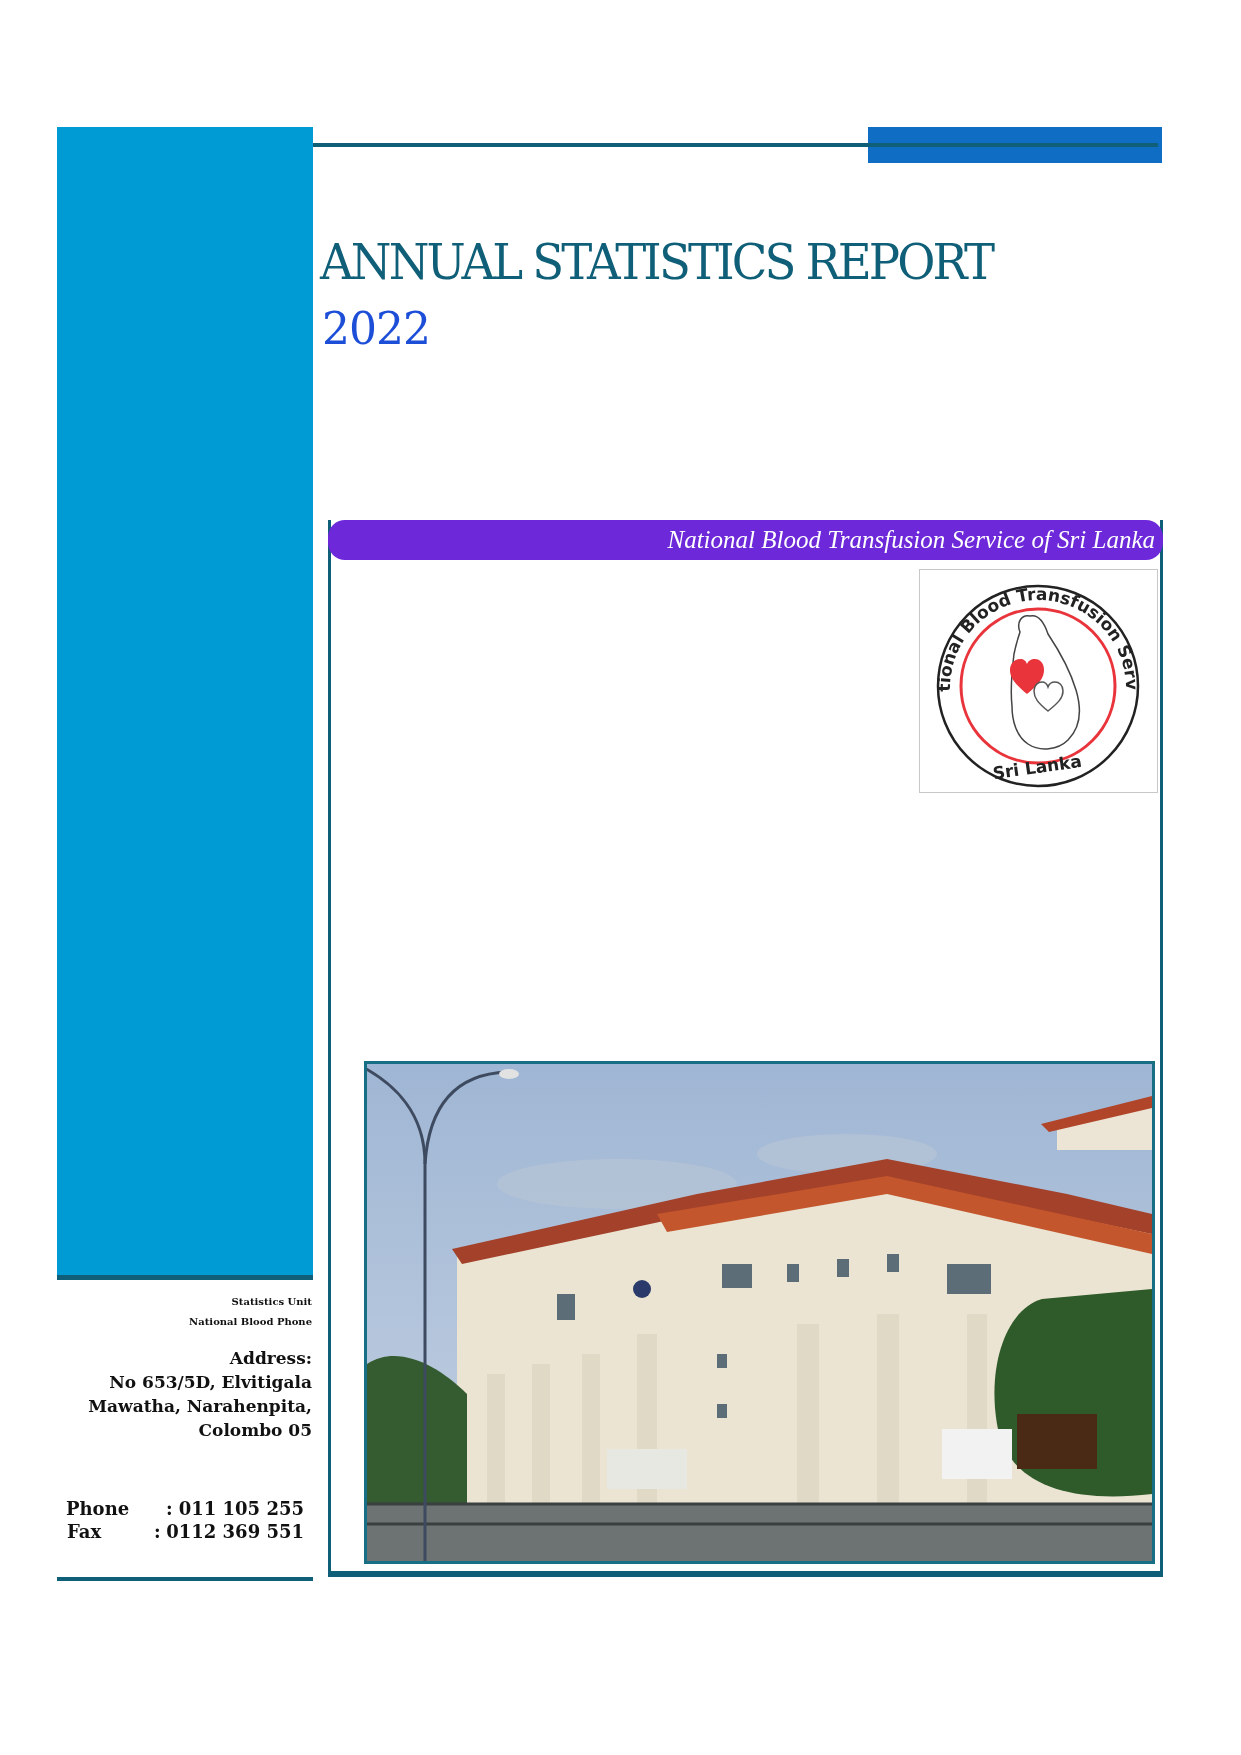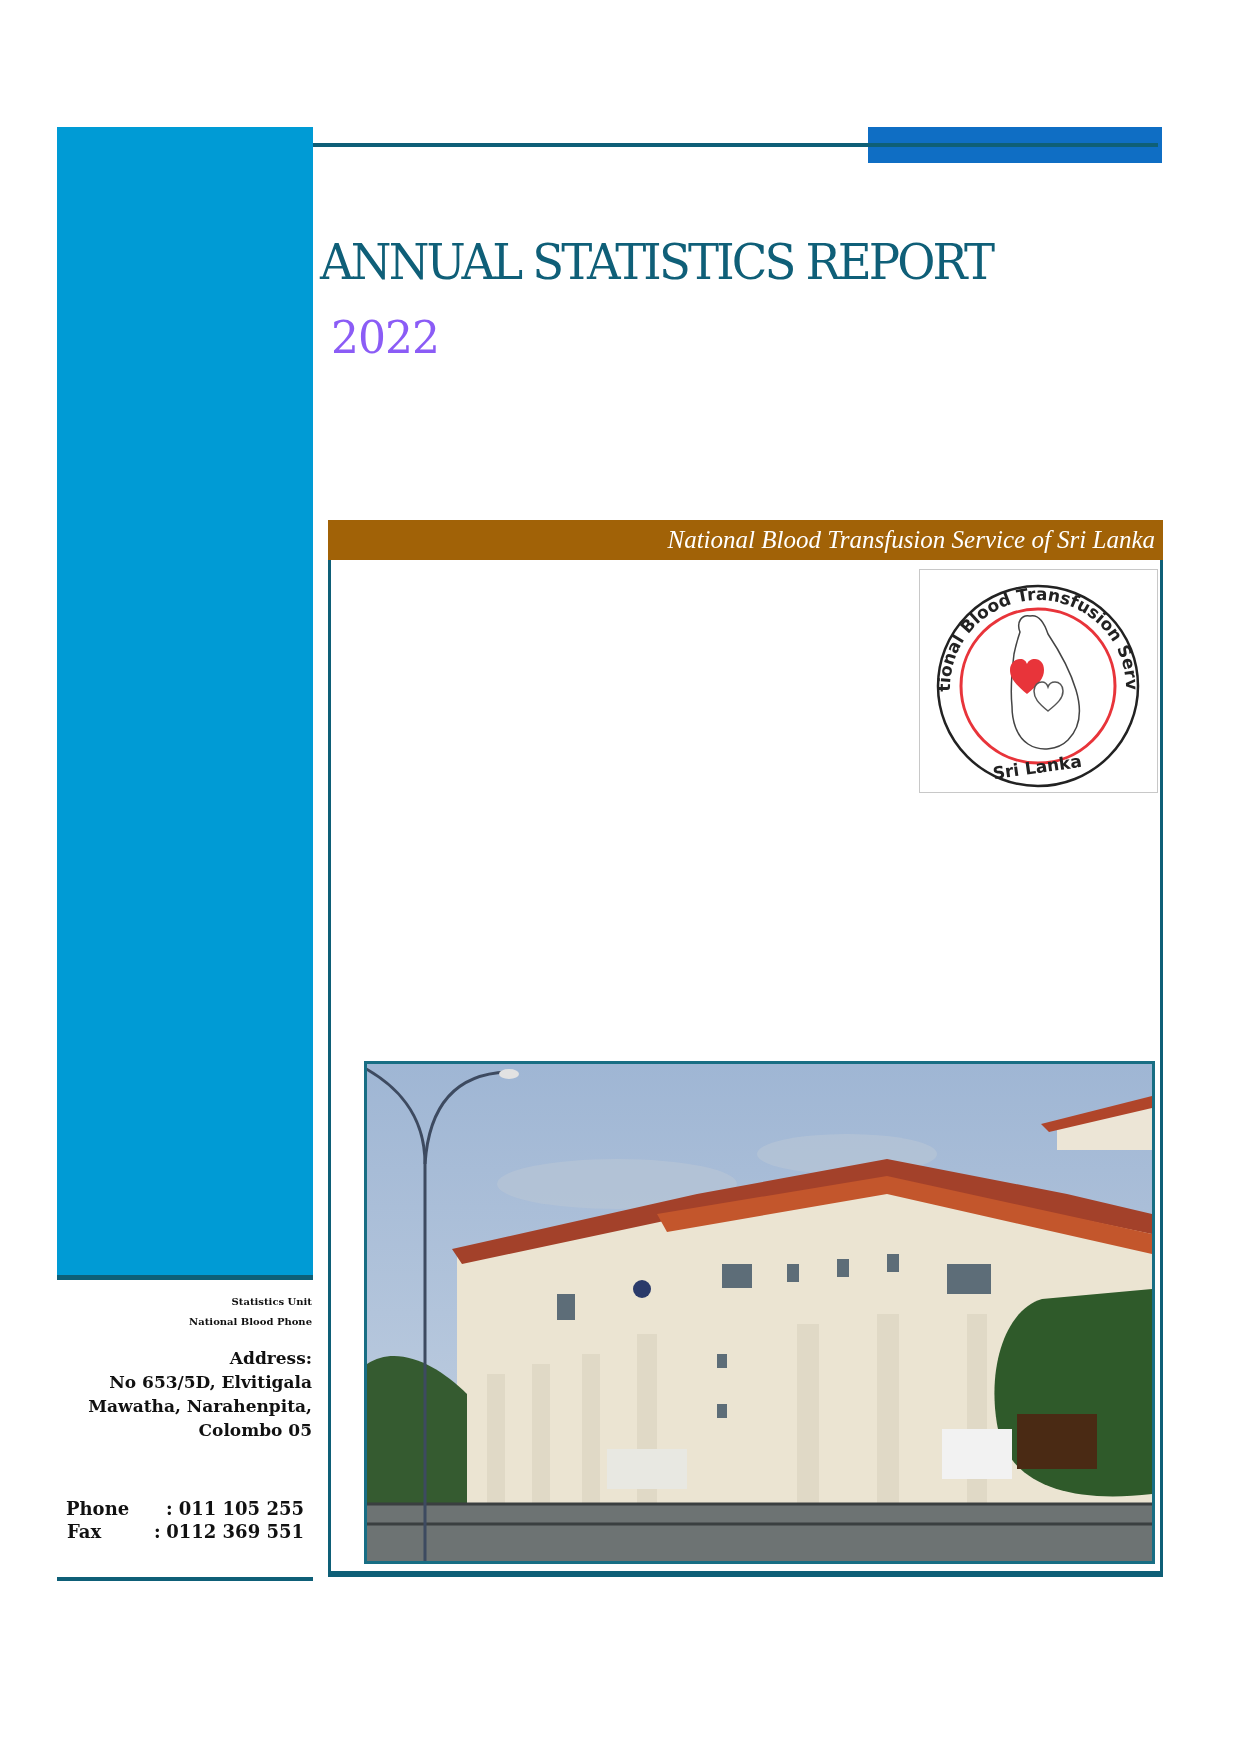--- a/index.html
+++ b/index.html
@@ -3,23 +3,23 @@
 <meta charset="utf-8">
 <style>
   html, body { margin:0; padding:0; background:#ffffff; }
   body { width:1241px; height:1755px; position:relative; overflow:hidden; font-family:"DejaVu Serif", serif; }
   .abs { position:absolute; }
   #sidebar-bar { left:57px; top:127px; width:256px; height:1150px; background:#009bd5; }
   #sidebar-bar-line { left:57px; top:1275px; width:256px; height:5px; background:#0e5f77; }
   #top-rule { left:313px; top:143px; width:845px; height:4px; background:#0e5f77; z-index:2; }
   #top-block { left:868px; top:127px; width:294px; height:36px; background:#0f6ec4; z-index:1; }
   #title { left:320px; top:236px; color:#0f5f78; font-family:"DejaVu Serif", serif; font-weight:normal; font-size:49px; letter-spacing:-3px; transform:scaleX(0.95); transform-origin:left top; white-space:nowrap; margin:0; line-height:1.1; }
-  #year { left:322px; top:305px; color:#8b5cf6; font-family:"DejaVu Serif", serif; font-size:44px; letter-spacing:-1px; margin:9px; line-height:1.1; }
+  #year { left:322px; top:305px; color:#1d4ed8; font-family:"DejaVu Serif", serif; font-size:44px; letter-spacing:-1px; margin:0; line-height:1.1; }
   #main-box { left:328px; top:520px; width:829px; height:1051px; border-left:3px solid #0e5f77; border-right:3px solid #0e5f77; border-bottom:6px solid #0e5f77; background:#fff; box-sizing:content-box; }
-  #box-header { left:328px; top:520px; width:835px; height:40px; background:#a16207; color:#fff; font-family:"Liberation Serif", serif; font-style:italic; font-size:25px; text-align:right; line-height:40px; box-sizing:border-box; padding-right:8px; white-space:nowrap; }
+  #box-header { left:328px; top:520px; width:835px; height:40px; background:#6d28d9; color:#fff; font-family:"Liberation Serif", serif; font-style:italic; font-size:25px; text-align:right; line-height:40px; box-sizing:border-box; padding-right:8px; white-space:nowrap;border-radius:17px; }
   #logo { left:919px; top:569px; width:237px; height:222px; border:1px solid #c8c8c8; background:#fff; }
   #photo { left:364px; top:1061px; width:785px; height:497px; border:3px solid #186e84; overflow:hidden; background:#a9bfd9; }
   #address { left:40px; top:1292px; width:272px; text-align:right; font-family:"DejaVu Serif", serif; font-weight:bold; color:#111; }
   .addr-small { font-size:10px; line-height:20px; }
   .addr-large { font-size:17px; line-height:24px; }
   #contact { left:52px; top:1497px; width:260px; font-family:"DejaVu Serif", serif; font-weight:bold; color:#111; font-size:18px; line-height:23px; }
   .contact-row { position:relative; height:23px;text-align:right; }
   .c-label { position:absolute; left:0; }
   .c-sep { position:absolute; }
   .c-val { position:absolute; right:8px; }

